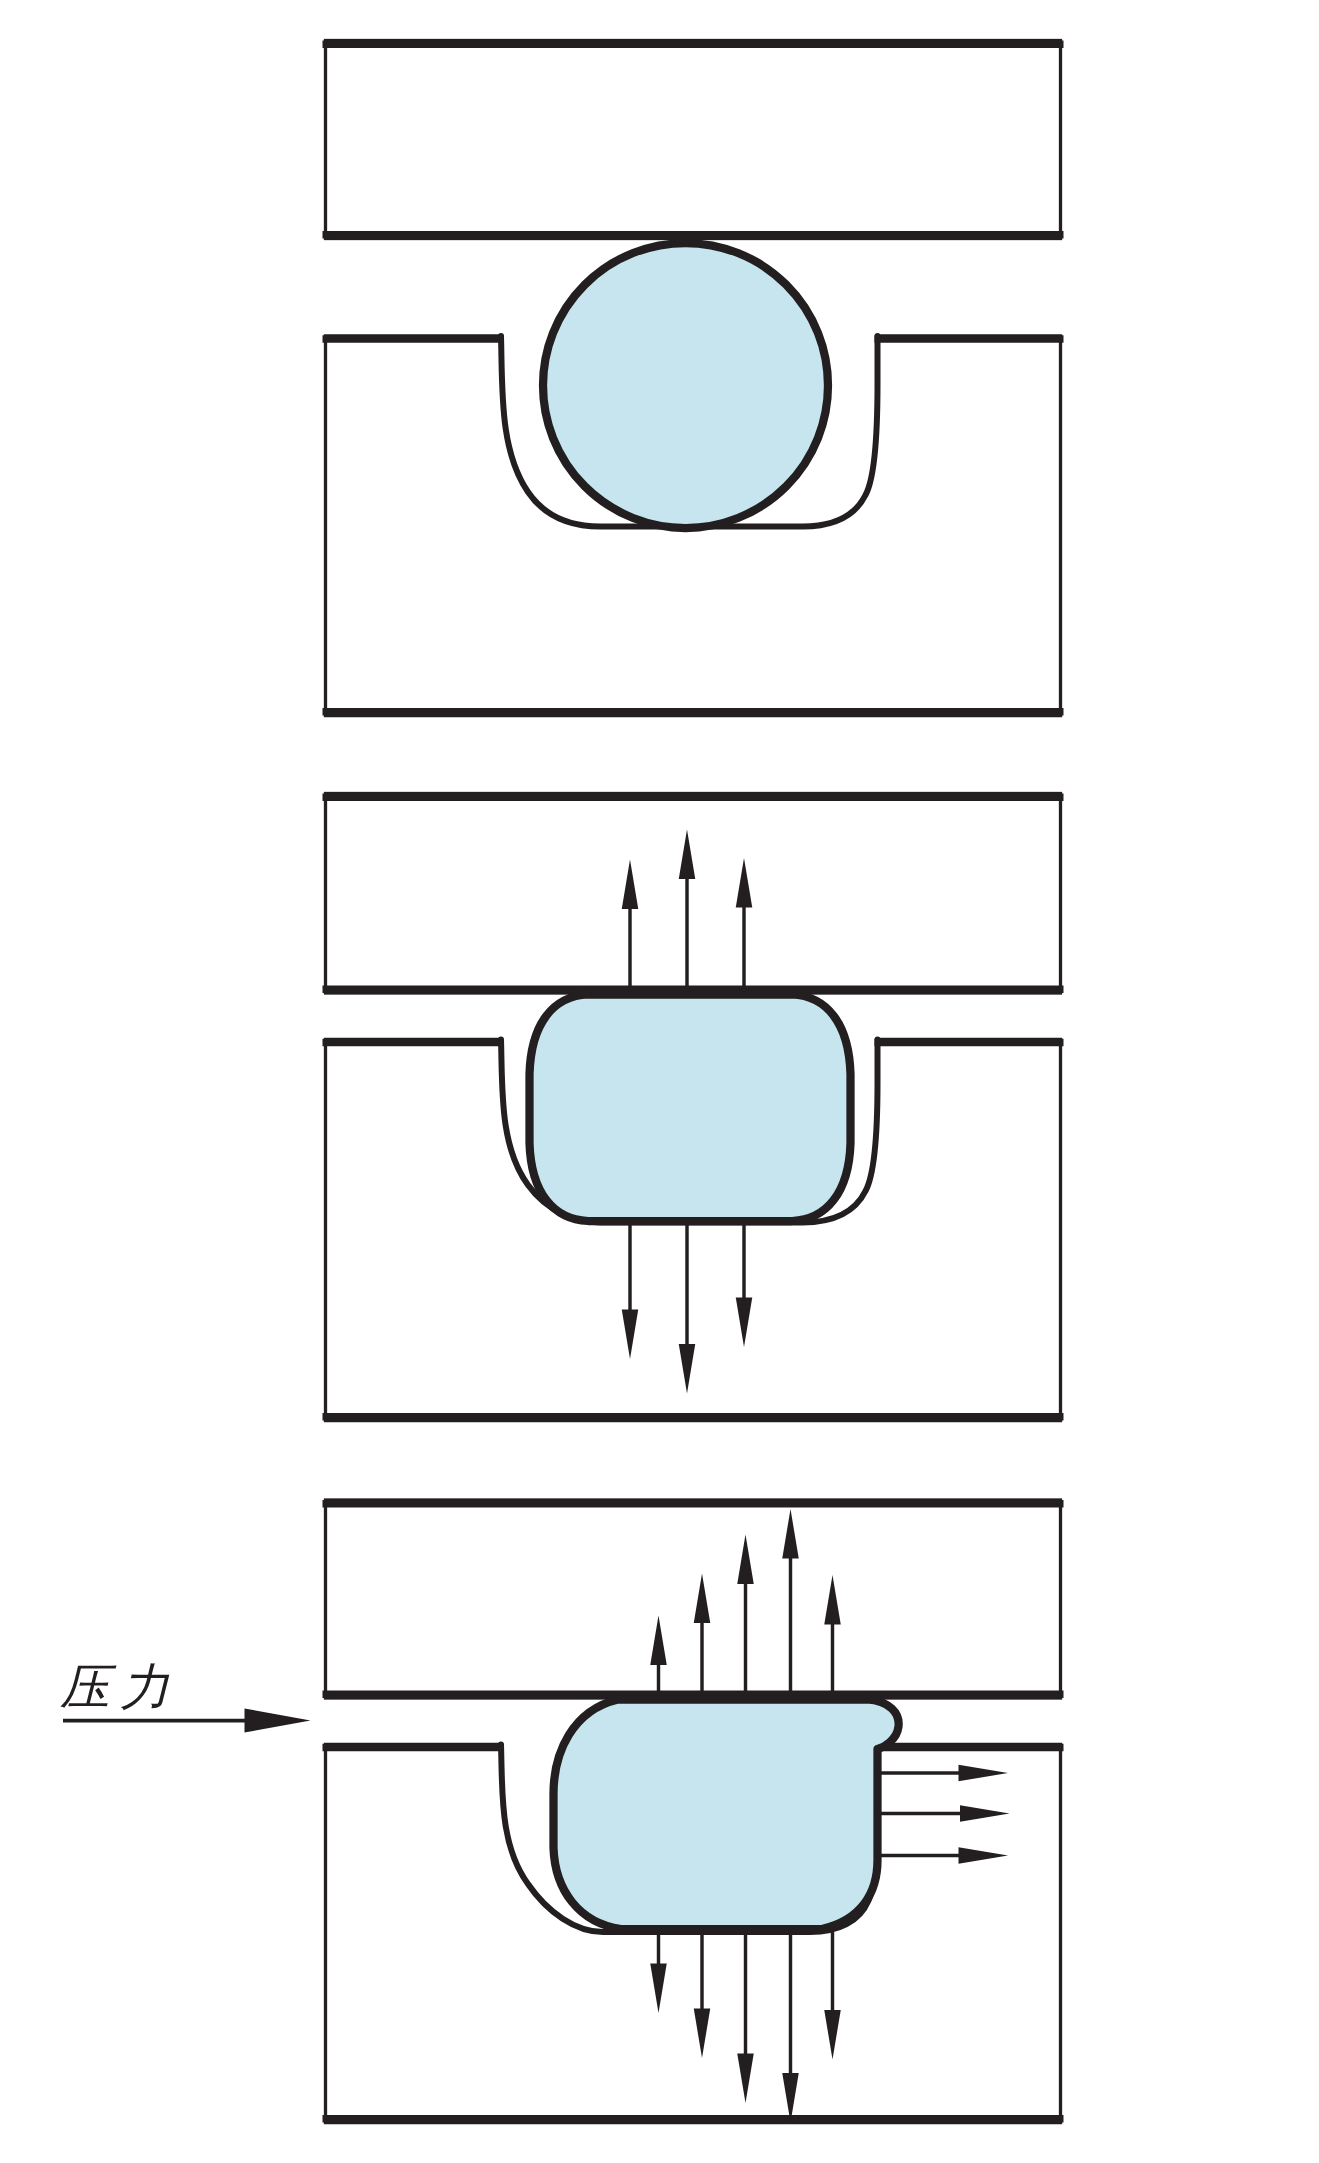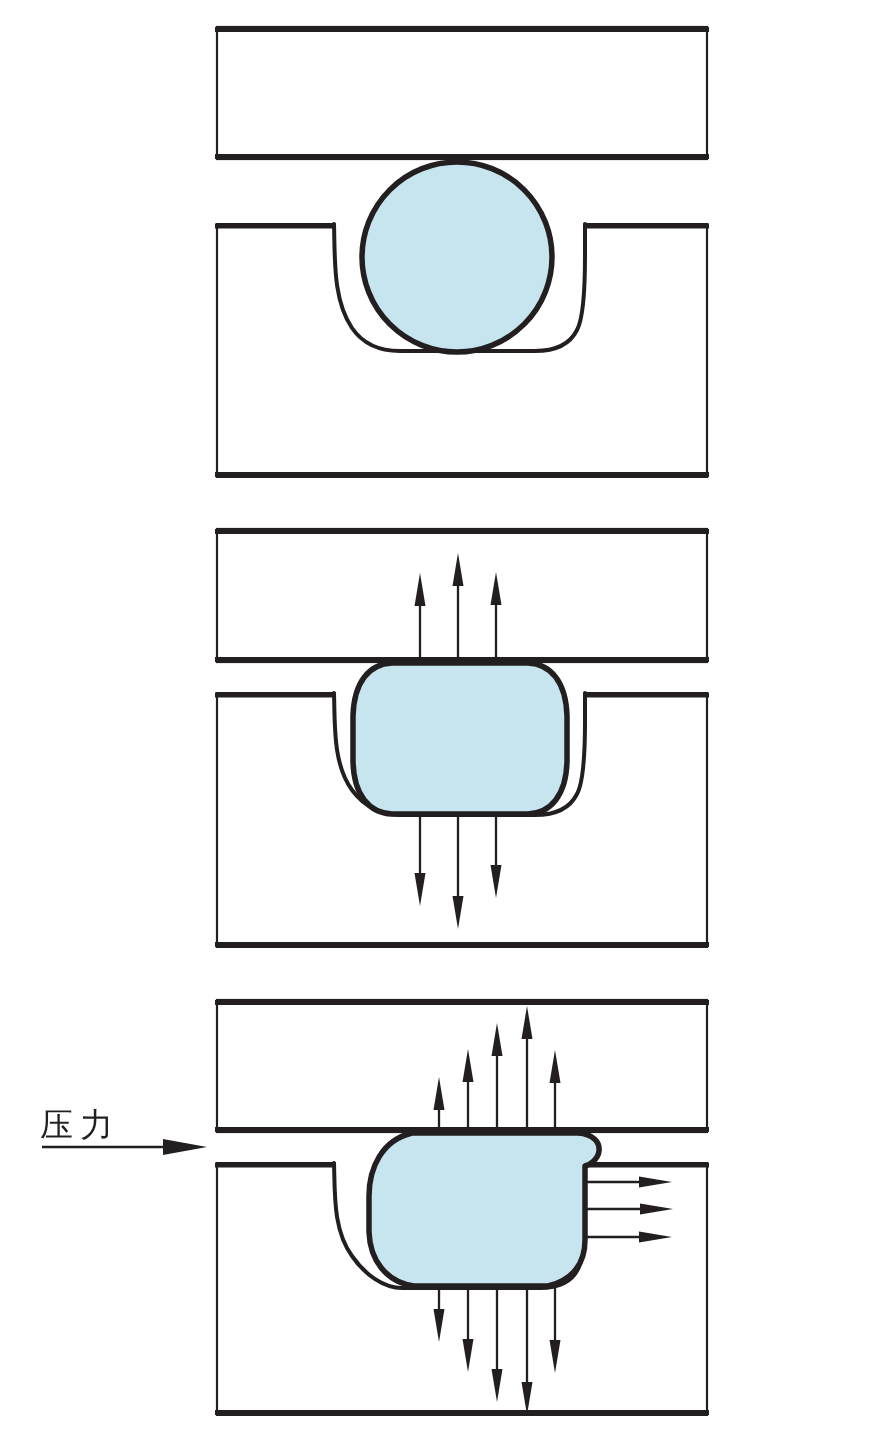--- a/index.html
+++ b/index.html
@@ -1,16 +1,16 @@
 <!DOCTYPE html>
 <html style="--line: #231f20; --seal: #c6e5ee;"><head>
 <meta charset="utf-8">
 <style>
   html,body{margin:0;padding:0;background:#fff;}
-  .stage{position:relative;width:879px;height:1442px;background:var(--bg,#fff);overflow:hidden;}
+  .stage{position:relative;width:879px;height:1442px;background:var(--bg,#fff);overflow:hidden;font-style:italic;}
   svg{display:block;}
   .hatch-line{stroke:var(--line,#231f20);stroke-width:2.2;}
   .block-fill-up{fill:url(#hatchUp);}
   .block-fill-down{fill:url(#hatchDown);}
   .thin-edge{fill:none;stroke:var(--line,#231f20);stroke-width:2.2;}
   .thick-edge{stroke:var(--line,#231f20);stroke-width:5;fill:none;}
   .groove{fill:none;stroke:var(--line,#231f20);stroke-width:4;stroke-linecap:round;}
   .seal{fill:var(--seal,#c6e5ee);stroke:var(--line,#231f20);stroke-width:5.5;stroke-linejoin:round;}
   .arrow-shaft{stroke:var(--line,#231f20);fill:none;}
   .arrow-head{fill:var(--line,#231f20);stroke:none;}

